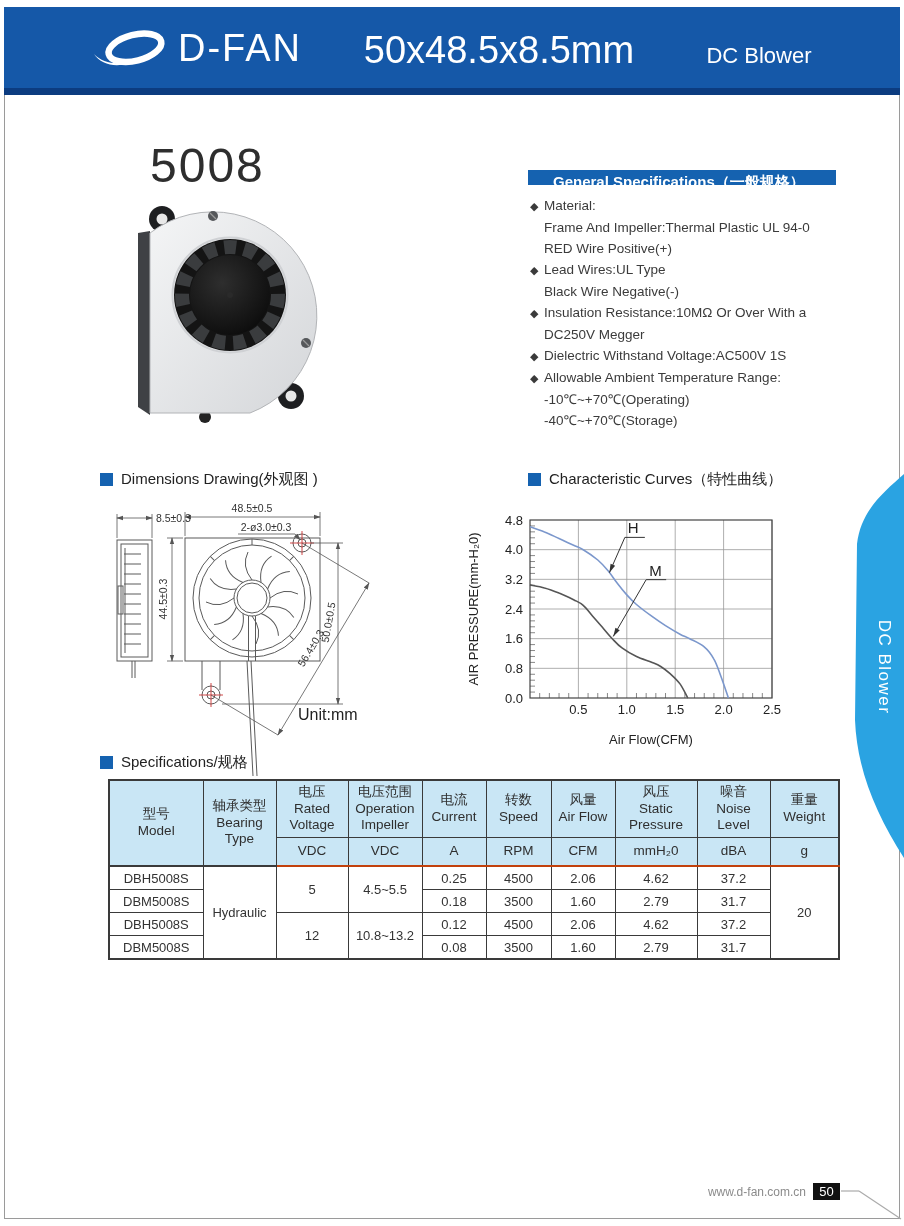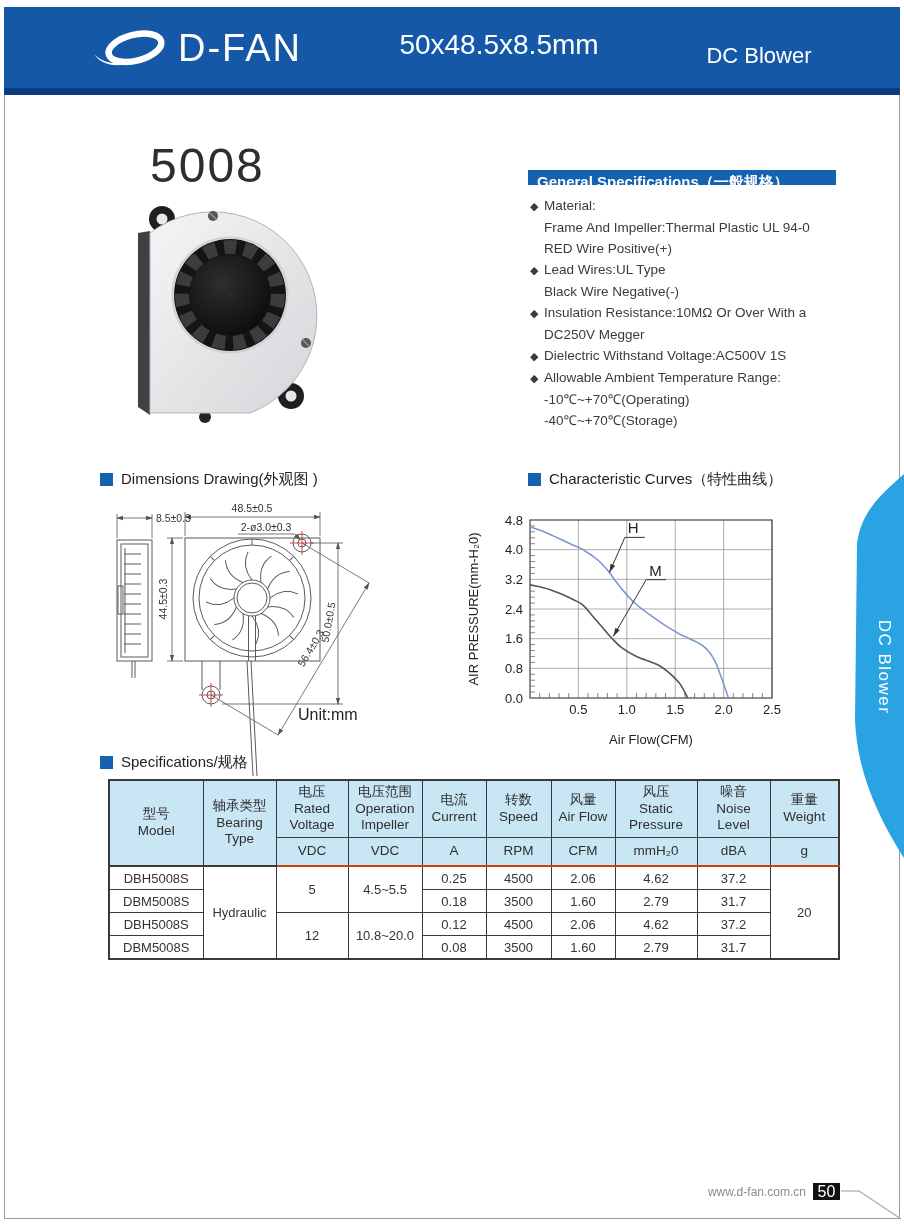--- a/index.html
+++ b/index.html
@@ -4,36 +4,36 @@
 <style>
   html,body{margin:0;padding:0;background:#fff;}
   body{width:904px;height:1226px;position:relative;font-family:"Liberation Sans",sans-serif;overflow:hidden;}
   .page{position:absolute;left:0;top:0;width:904px;height:1226px;background:#fff;}
 
   
   .hdr{position:absolute;left:4px;top:7px;width:896px;height:81px;background:var(--header-blue,#1558a8);}
   .hdr-strip{position:absolute;left:4px;top:88px;width:896px;height:7px;background:var(--header-strip,#0c3c80);}
   .logo{position:absolute;left:88px;top:17px;height:48px;display:flex;align-items:center;}
   .logo-text{color:#fff;font-size:38px;font-weight:normal;letter-spacing:2px;margin-left:6px;}
-  .hdr-title{position:absolute;left:340px;top:22px;width:310px;text-align:center;color:#fff;font-size:28px;font-weight:400;}
+  .hdr-title{position:absolute;left:340px;top:22px;width:310px;text-align:center;color:#fff;font-size:38px;font-weight:400;}
   .hdr-sub{position:absolute;left:680px;top:36px;width:150px;text-align:center;color:#fff;font-size:22px;}
 
   
   .fr{position:absolute;background:#9a9a9a;}
   .fr-l{left:4px;top:95px;width:1px;height:1124px;}
   .fr-r{left:899px;top:95px;width:1px;height:1124px;}
   .fr-b{left:4px;top:1218px;width:896px;height:1px;}
 
   .model-no{position:absolute;left:150px;top:138px;font-size:48px;color:#2e2e2e;letter-spacing:2px;}
 
   .photo{position:absolute;left:110px;top:203px;}
 
   
   .gs{position:absolute;left:528px;top:170px;width:308px;}
-  .gs-title{background:var(--section-blue,#1562b0);color:#fff;font-size:15px;font-weight:600;height:15px;line-height:23px;padding-left:9px;}
+  .gs-title{background:var(--section-blue,#1562b0);color:#fff;font-size:15px;font-weight:600;height:15px;line-height:23px;padding-left:25px;}
   .gs-list{list-style:none;margin:10px 0 0 0;padding:0;}
   .gs-list li{font-size:13.5px;color:#3b3b3b;line-height:21px;padding-left:9px;}
   .blt{display:inline-block;width:14px;margin-left:-7px;font-size:11px;color:#3b3b3b;}
 
   
   .sec-head{position:absolute;font-size:15px;color:#222;display:flex;align-items:center;}
   .sec-head .sq{width:13px;height:13px;background:var(--section-blue,#1562b0);display:inline-block;margin-right:8px;}
   .sh-dim{left:100px;top:470px;}
   .sh-crv{left:528px;top:470px;justify-content:space-between;}
   .sh-spec{left:100px;top:753px;}
@@ -57,21 +57,21 @@
   .spec-table tr.hu td{height:27px;border-bottom:2px solid #c2410c;}
   .spec-table tr.h1 td[rowspan]{border-bottom:2px solid #3a3a3a;}
   .spec-table tr.d td{height:22px;background:#fff;}
 
   
   .tab{position:absolute;left:844px;top:472px;}
   .tab text{font-size:17px;fill:#fff;letter-spacing:1.5px;font-family:"Liberation Sans",sans-serif;}
 
   
   .site{position:absolute;left:640px;top:1185px;width:166px;text-align:right;font-size:12px;color:#8b8b8b;}
-  .pageno{position:absolute;left:813px;top:1183px;width:27px;height:17px;background:#111;color:#fff;font-size:16px;text-align:center;line-height:17px;}
+  .pageno{position:absolute;left:813px;top:1183px;width:27px;height:17px;background:#111;color:#fff;font-size:13px;text-align:center;line-height:17px;}
   .corner{position:absolute;left:840px;top:1180px;}
 </style>
 </head>
 <body>
 
 <div class="page">
 
   <div class="hdr">
     <div class="logo">
       <svg width="80" height="48" viewBox="0 0 80 48">
@@ -397,21 +397,21 @@
         <td>DBM5008S</td>
         <td>0.18</td>
         <td>3500</td>
         <td>1.60</td>
         <td>2.79</td>
         <td>31.7</td>
       </tr>
       <tr class="d">
         <td>DBH5008S</td>
         <td rowspan="2">12</td>
-        <td rowspan="2">10.8~20.0</td>
+        <td rowspan="2">10.8~13.2</td>
         <td>0.12</td>
         <td>4500</td>
         <td>2.06</td>
         <td>4.62</td>
         <td>37.2</td>
       </tr>
       <tr class="d">
         <td>DBM5008S</td>
         <td>0.08</td>
         <td>3500</td>

